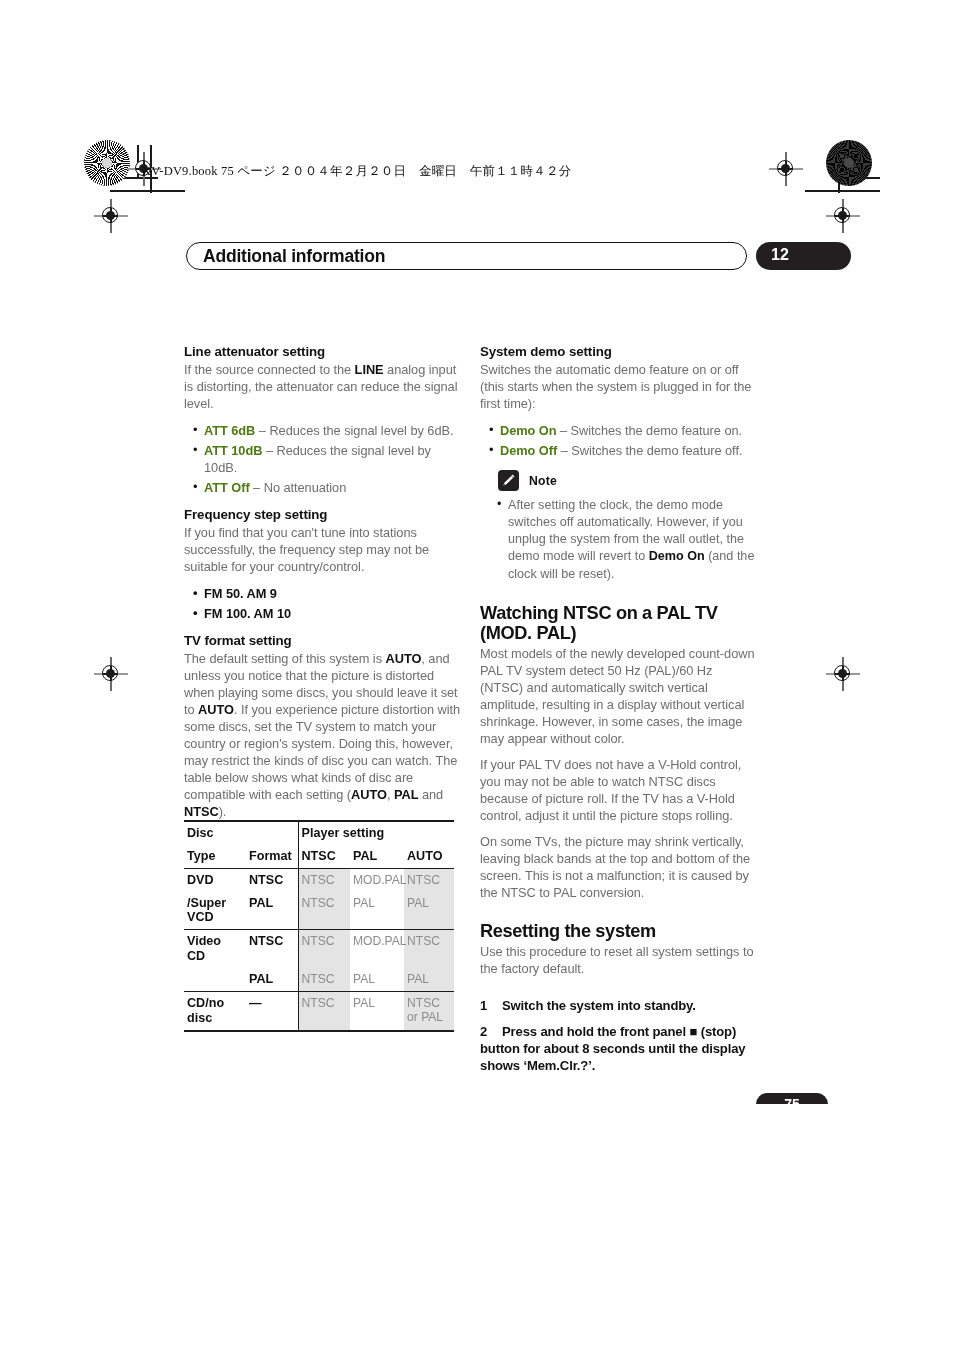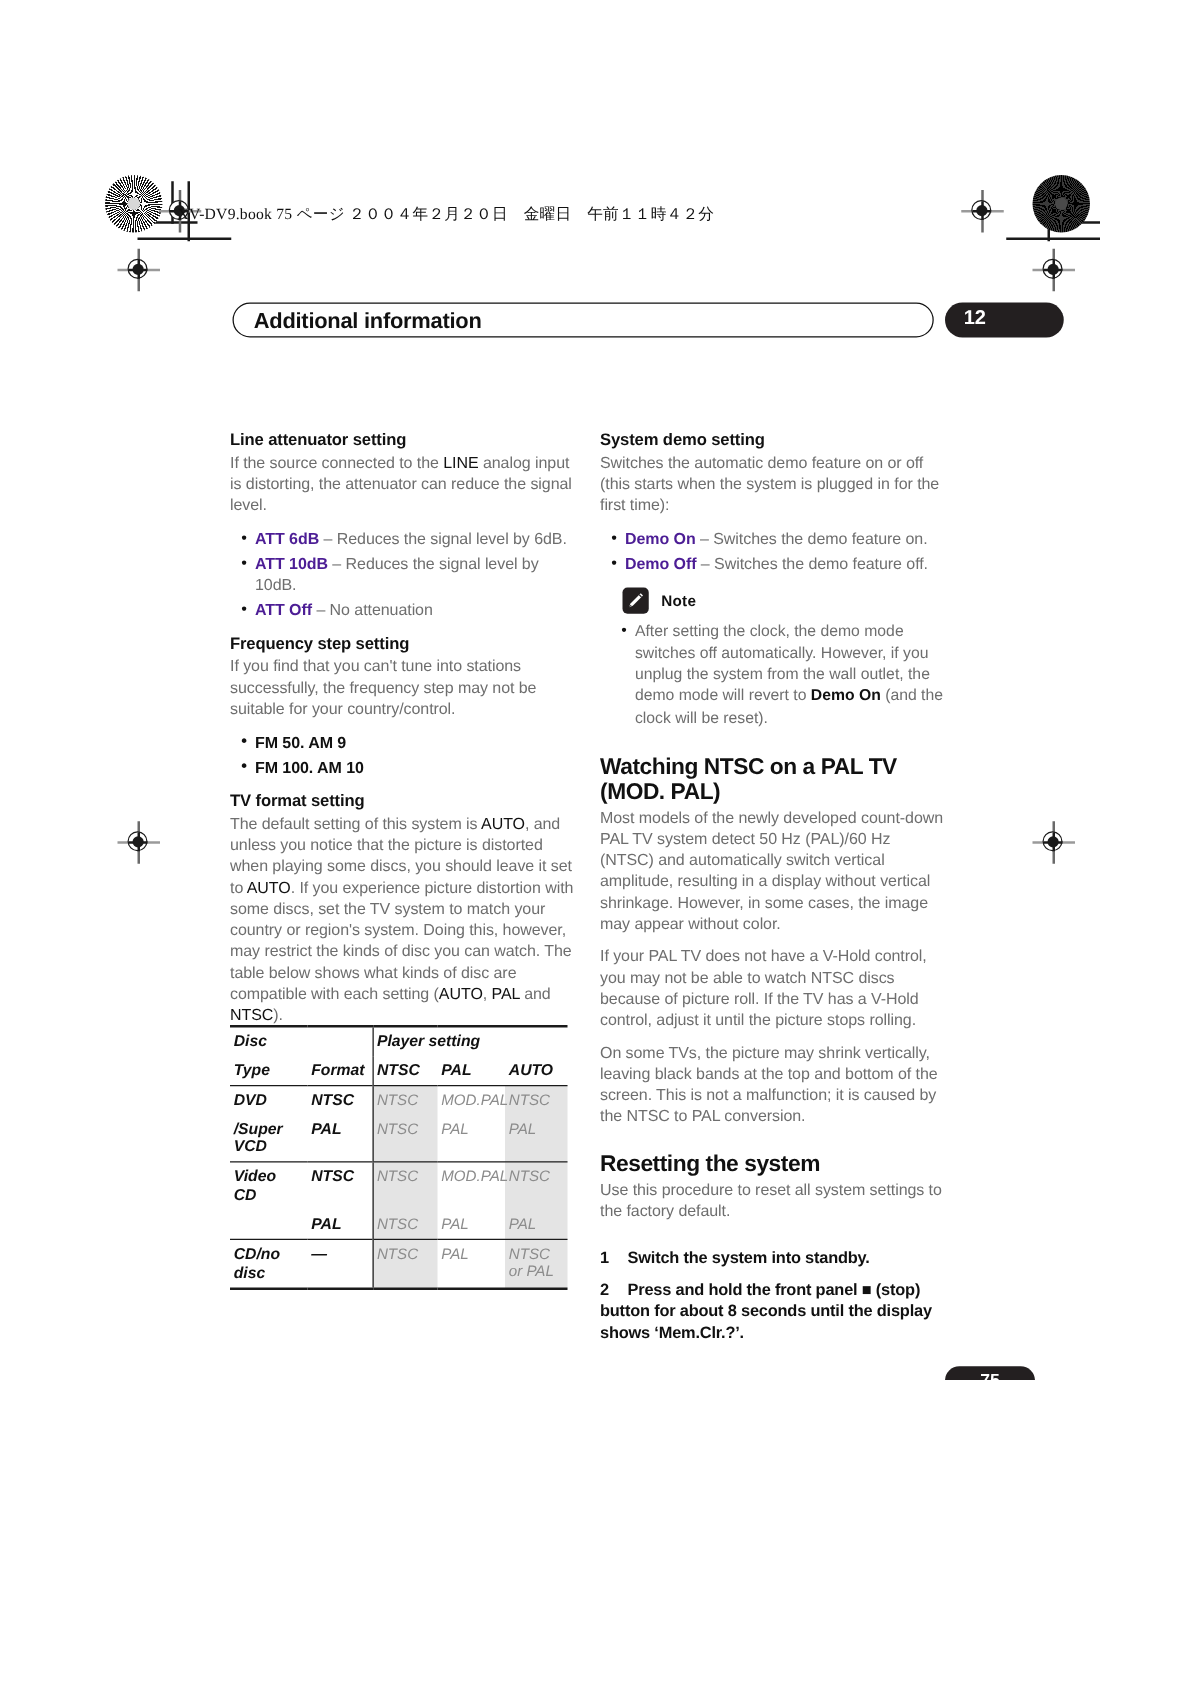--- a/index.html
+++ b/index.html
@@ -167,21 +167,21 @@
     letter-spacing: -0.35px;
     line-height: 1.12;
   }
   p.body {
     margin: 0 0 9px 0;
     font-size: 12.8px;
     line-height: 1.325;
     color: #6e6e6e;
     letter-spacing: -0.05px;
   }
-  p.body b, p.body strong { color: #111; font-weight: normal; }
+  p.body b, p.body strong { color: #111; font-weight: bold; }
 
   ul.bul {
     margin: 2px 0 11px 0;
     padding: 0 0 0 20px;
     list-style: none;
   }
   ul.bul li {
     position: relative;
     font-size: 12.8px;
     line-height: 1.33;
@@ -190,21 +190,21 @@
     letter-spacing: -0.05px;
   }
   ul.bul li::before {
     content: "\2022";
     position: absolute;
     left: -11px;
     top: -1px;
     color: #111;
     font-size: 13px;
   }
-  ul.bul li b { color: #4c1d95; font-weight: bold; }
+  ul.bul li b { color: #4d7c0f; font-weight: bold; }
   ul.bul.bold li { color: #111; font-weight: bold; }
 
   .spacer-sm { height: 10px; }
 
   
   .note-head {
     display: flex;
     align-items: center;
     margin: 4px 0 6px 18px;
   }
@@ -258,21 +258,20 @@
   }
 
   
   table.disc {
     position: absolute;
     left: 184px;
     top: 820px;
     width: 270px;
     border-collapse: collapse;
     table-layout: fixed;
-    font-style: italic;
   }
   table.disc td {
     padding: 4px 4px 4px 3px;
     font-size: 12.2px;
     vertical-align: top;
     line-height: 1.18;
   }
   table.disc .hd {
     font-weight: bold;
     color: #111;

